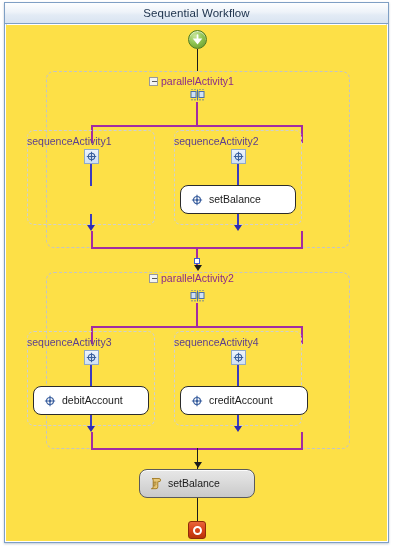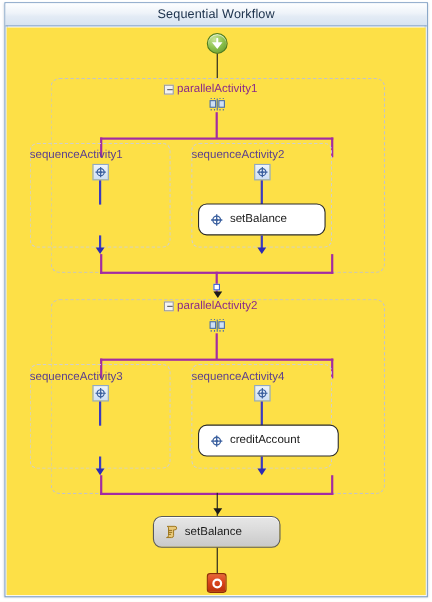--- a/index.html
+++ b/index.html
@@ -249,20 +249,30 @@
     <div class="seq-label" style="left:21px;top:311px;width:128px;">sequenceActivity3</div>
     <div class="icon-chip" style="left:78px;top:325px;">
       <svg width="11" height="11" viewBox="0 0 11 11">
         <circle cx="5.5" cy="5.5" r="3.2" fill="none" stroke="#3a5f9e" stroke-width="1.1"></circle>
         <path d="M5.5 0.8 L5.5 10.2 M0.8 5.5 L10.2 5.5" stroke="#3a5f9e" stroke-width="1.1"></path>
         <circle cx="5.5" cy="5.5" r="1.1" fill="#3a5f9e"></circle>
       </svg>
     </div>
     <div class="vline blue" style="left:84px;top:340px;height:22px;"></div>
 
+    <div class="act-box" style="left:27px;top:361px;width:116px;height:29px;">
+      <span class="icon-inline">
+        <svg width="12" height="12" viewBox="0 0 11 11">
+          <circle cx="5.5" cy="5.5" r="3.2" fill="none" stroke="#3a5f9e" stroke-width="1.1"></circle>
+          <path d="M5.5 0.8 L5.5 10.2 M0.8 5.5 L10.2 5.5" stroke="#3a5f9e" stroke-width="1.1"></path>
+          <circle cx="5.5" cy="5.5" r="1.1" fill="#3a5f9e"></circle>
+        </svg>
+      </span>
+      <span class="lbl">debitAccount</span>
+    </div>
     <div class="vline blue" style="left:84px;top:390px;height:14px;"></div>
     <div class="arrow blue" style="left:81px;top:401px;"></div>
 
     <div class="dashed-box inner" style="left:168px;top:306px;width:128px;height:95px;"></div>
     <div class="seq-label" style="left:168px;top:311px;width:128px;">sequenceActivity4</div>
     <div class="icon-chip" style="left:225px;top:325px;">
       <svg width="11" height="11" viewBox="0 0 11 11">
         <circle cx="5.5" cy="5.5" r="3.2" fill="none" stroke="#3a5f9e" stroke-width="1.1"></circle>
         <path d="M5.5 0.8 L5.5 10.2 M0.8 5.5 L10.2 5.5" stroke="#3a5f9e" stroke-width="1.1"></path>
         <circle cx="5.5" cy="5.5" r="1.1" fill="#3a5f9e"></circle>

